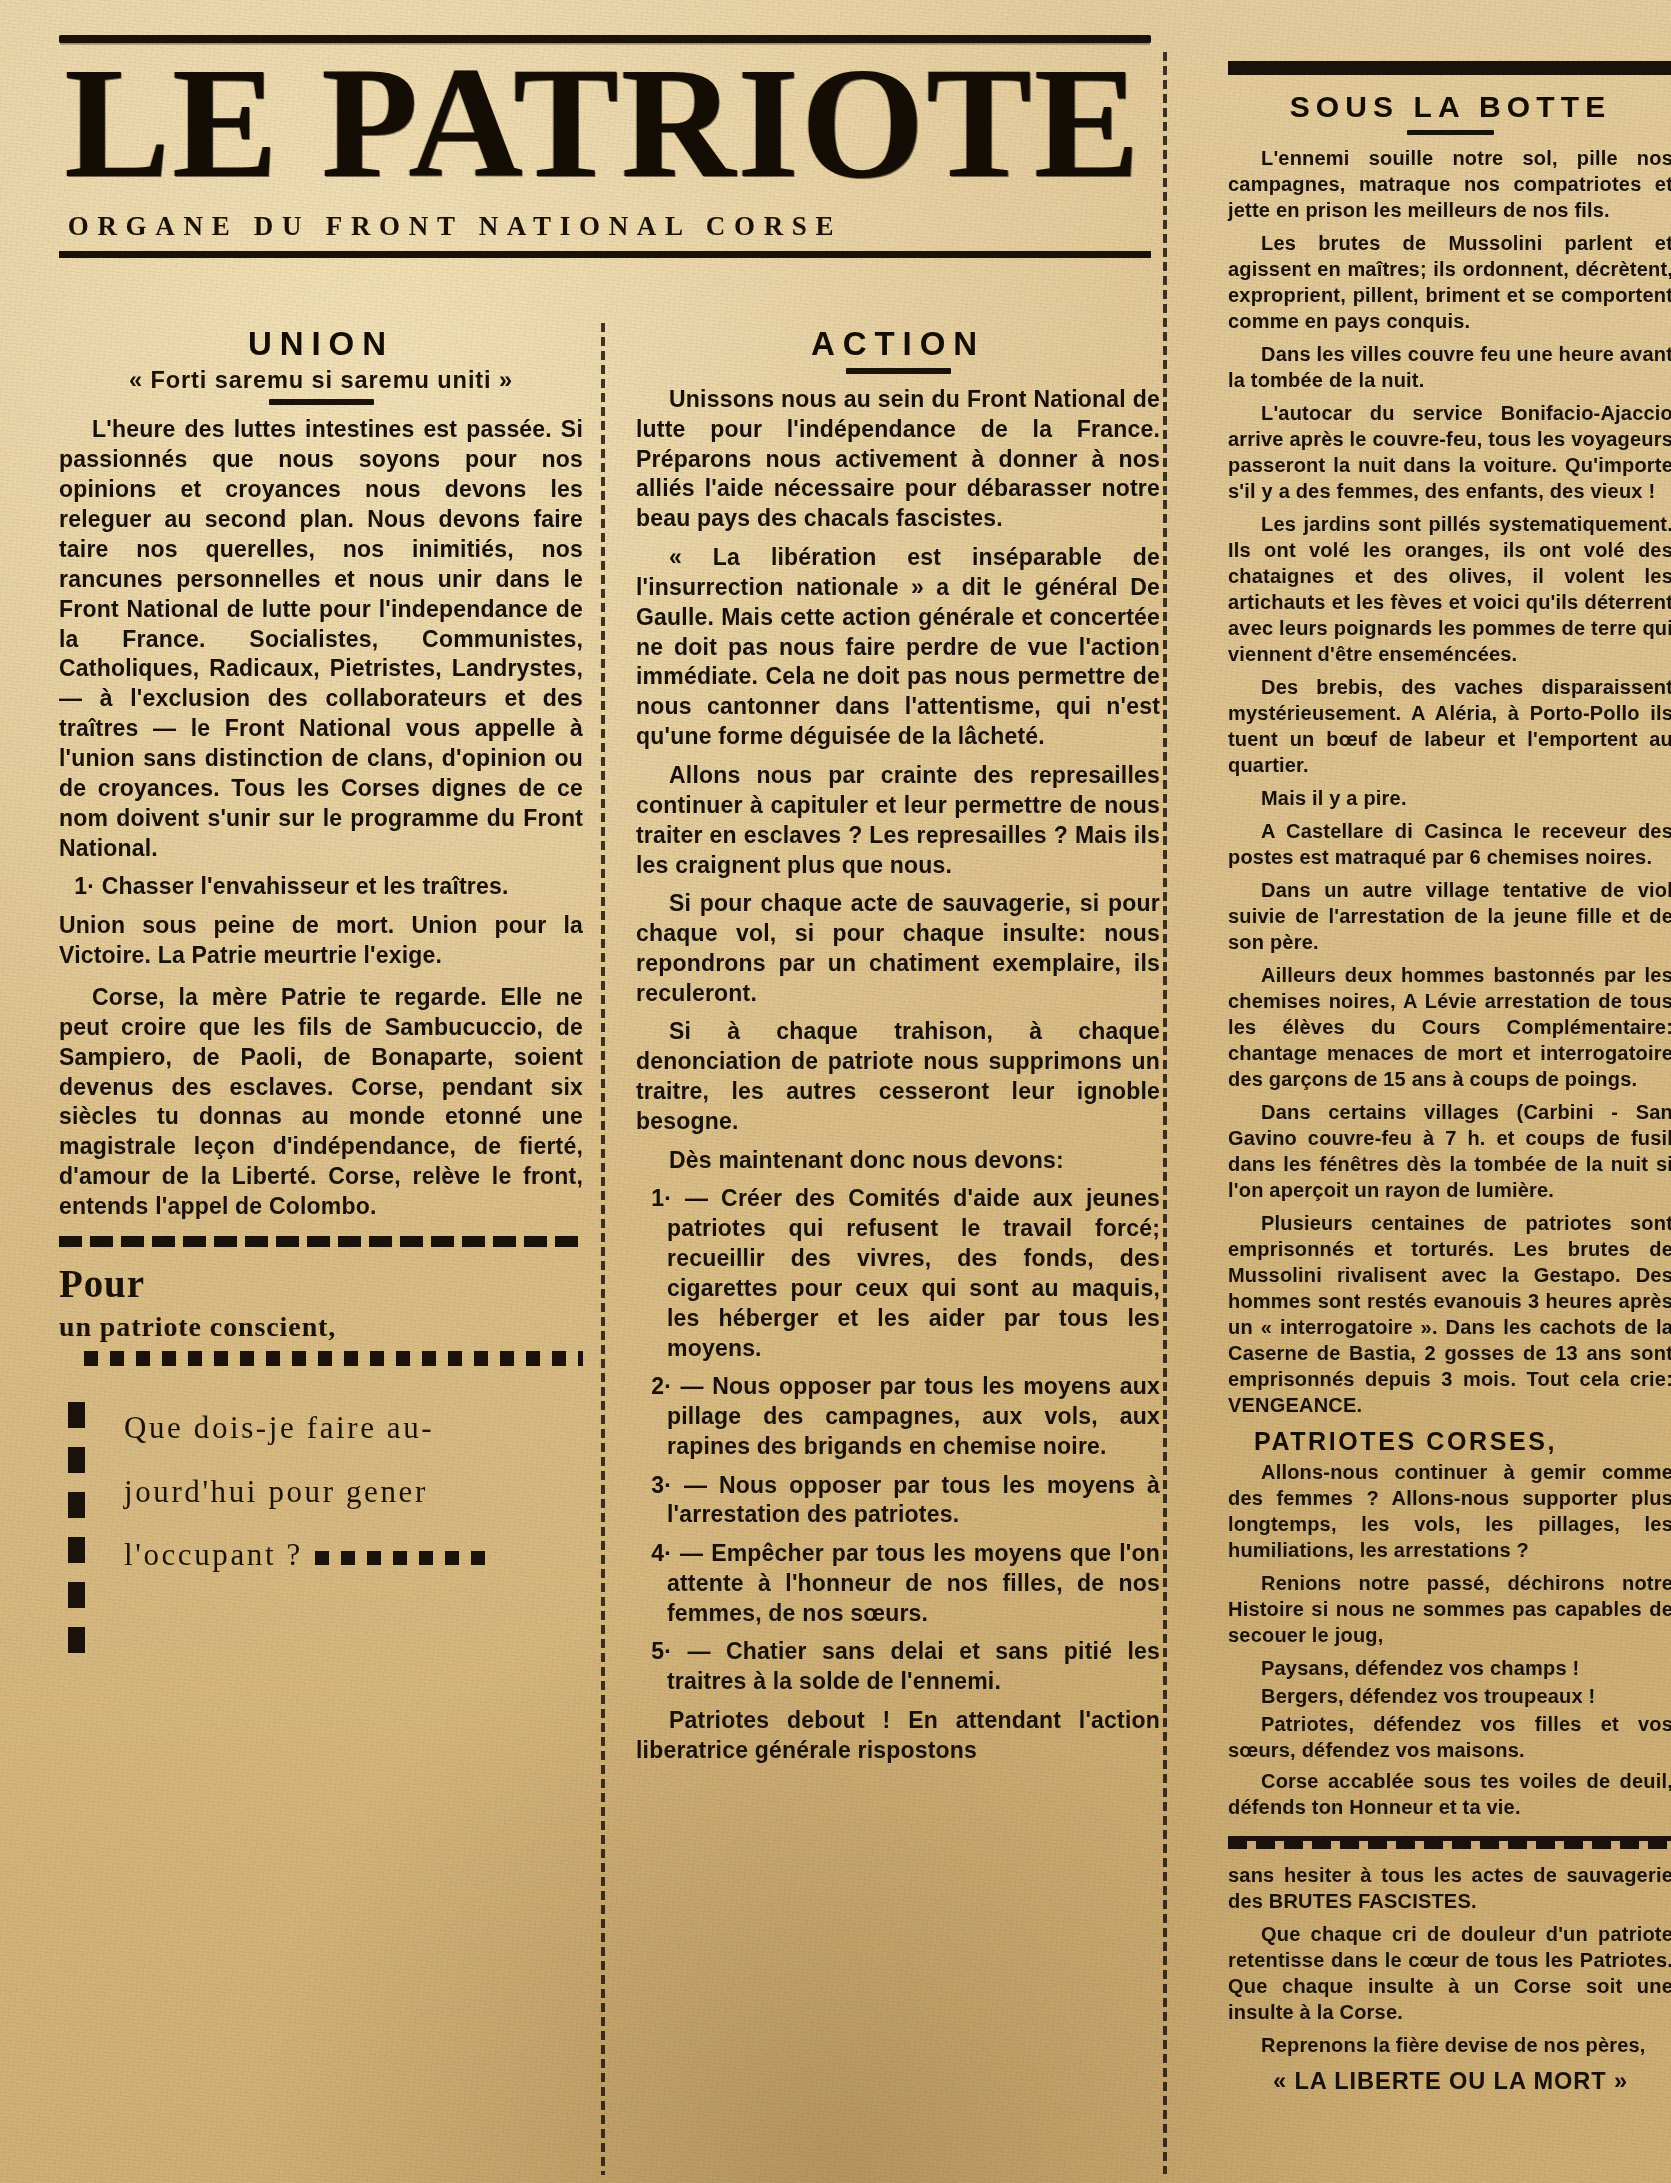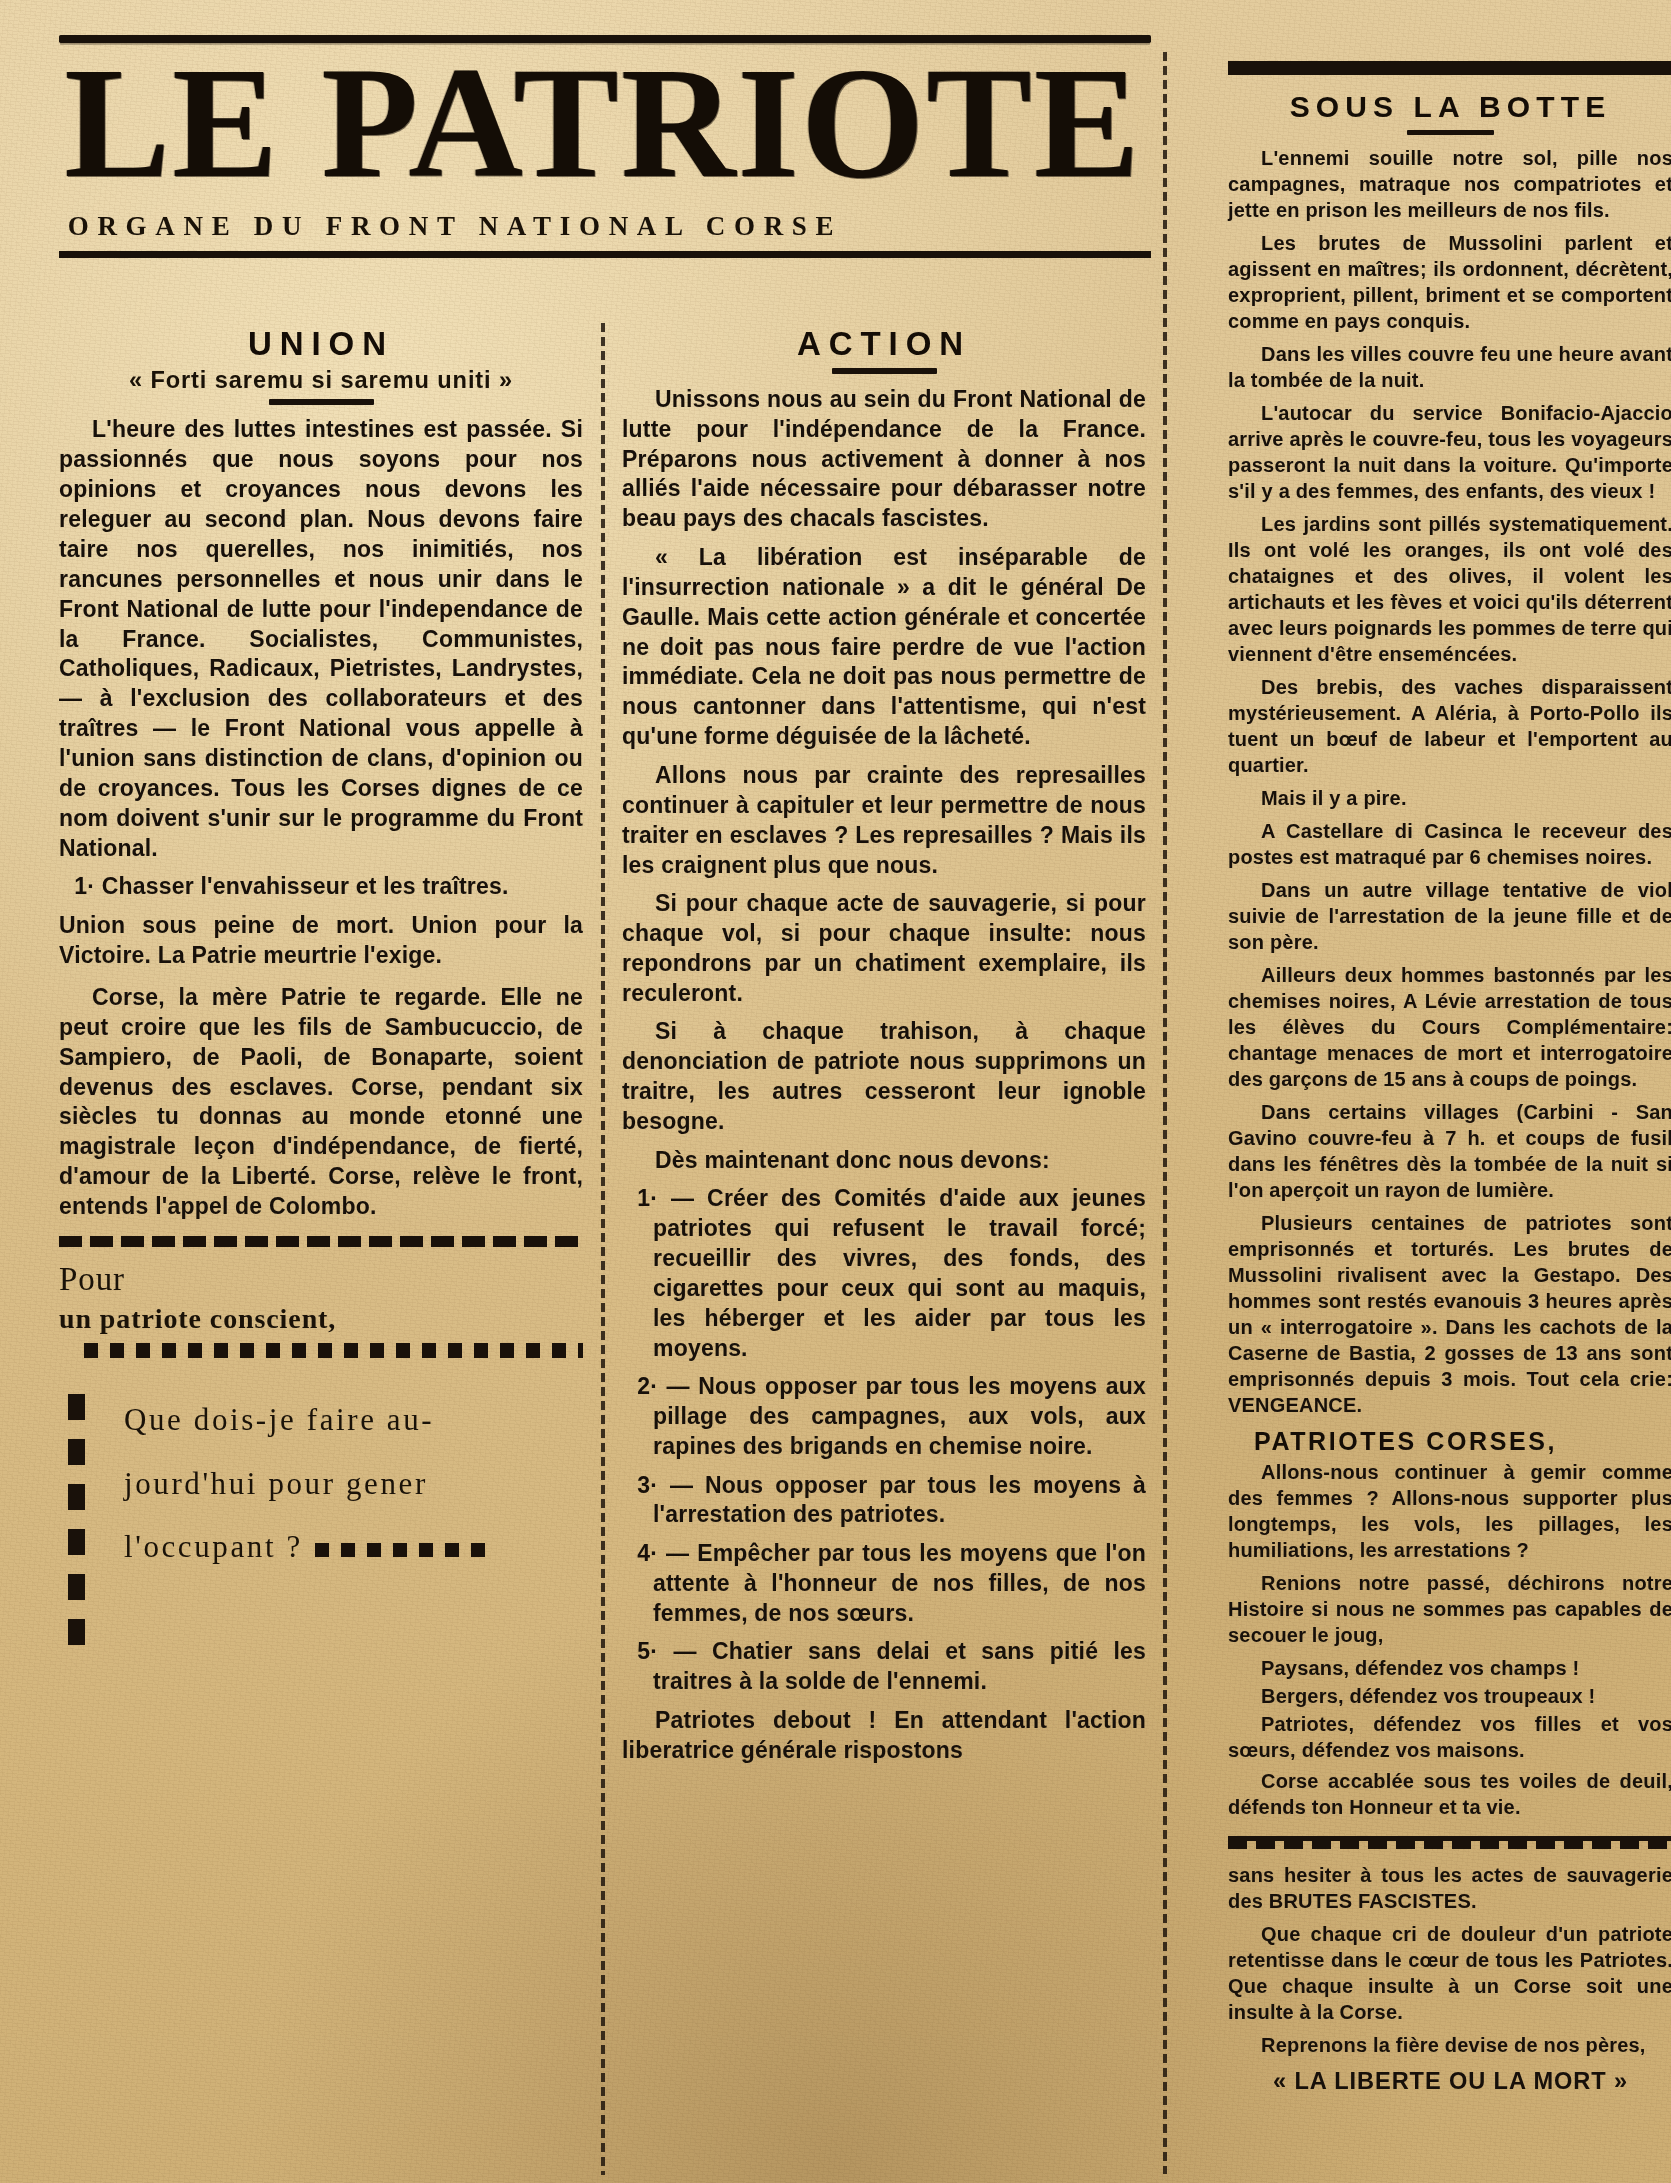--- a/index.html
+++ b/index.html
@@ -55,21 +55,21 @@
 
   
   .vrule{position:absolute;width:3.5px;background:#20160c;opacity:.85;}
   .vrule.dotted{
     background:repeating-linear-gradient(to bottom,#20160c 0 8.7px, rgba(0,0,0,0) 8.7px 14px);
   }
 
   
   .col{position:absolute;font-family:"Liberation Sans", sans-serif;}
   .col1{left:59px;top:325px;width:524px;}
-  .col2{left:622px;top:325px;width:524px;}
+  .col2{left:636px;top:325px;width:524px;}
   .col3{left:1228px;top:52px;width:445px;}
 
   .sec-head{
     text-align:center;font-weight:700;font-size:33px;letter-spacing:7.9px;
     margin:0 0 3.5px 0;color:#140d06;
   }
   .sec-head.small{font-size:30px;letter-spacing:6.1px;}
   .head-dash{
     width:105px;height:6.1px;background:#19110a;margin:5.2px auto 10.5px auto;border-radius:0.9px;
   }
@@ -100,21 +100,21 @@
     height:10.5px;margin:14px 0 14px 0;
     background:repeating-linear-gradient(to right,#19110a 0 23px, rgba(0,0,0,0) 23px 31px);
   }
   .band3{
     height:14px;margin:8.7px 0 15.7px 0;
     background:#19110a;
   }
 
   
   .poster{margin-top:8.7px;}
-  .poster .l1{font-family:"Liberation Serif",serif;font-weight:400;font-size:33px;letter-spacing:0.9px;}
+  .poster .l1{font-family:"Liberation Serif",serif;font-weight:700;font-size:39px;letter-spacing:0.9px;}
   .poster .l2{font-family:"Liberation Serif",serif;font-weight:700;font-size:28px;letter-spacing:0.9px;margin-top:5.2px;}
   .dashrow{
     height:15px;margin:8.7px 0 5.2px 24.5px;
     background:repeating-linear-gradient(to right,#19110a 0 14px, rgba(0,0,0,0) 14px 26px);
   }
   .poster-q{
     position:relative;margin-top:30px;padding-left:65px;
     font-family:"Liberation Serif",serif;font-weight:400;
     font-size:31px;line-height:2.05;letter-spacing:2.6px;
   }

